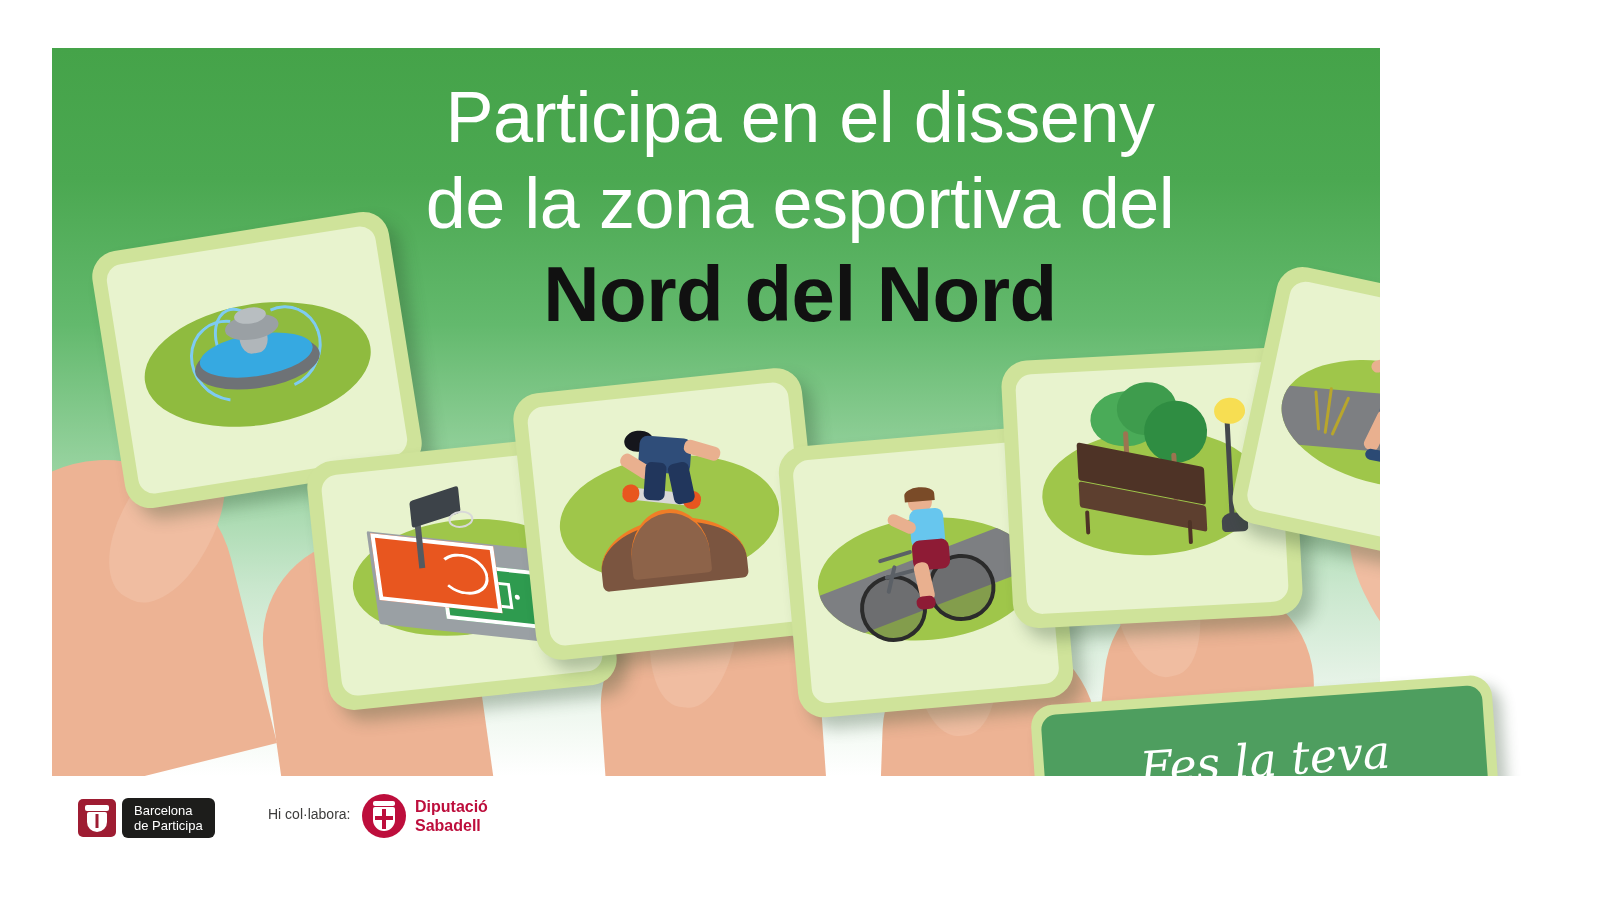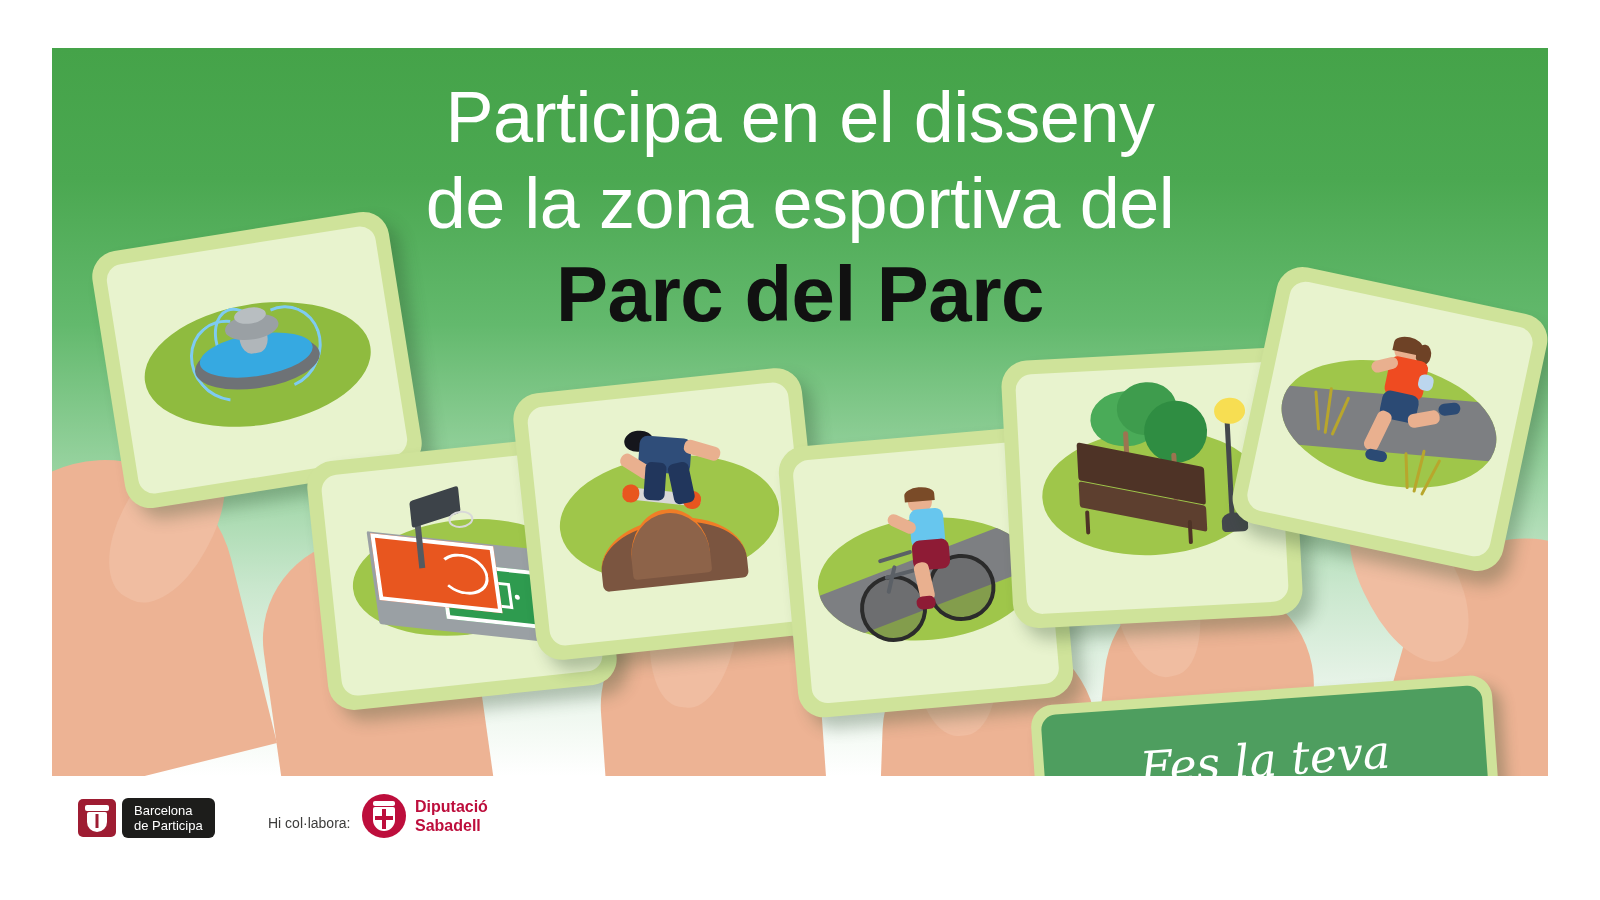--- a/index.html
+++ b/index.html
@@ -5,21 +5,21 @@
 <style>
   html,body{margin:0;padding:0;background:#ffffff;}
   body{
     width:1600px;height:900px;overflow:hidden;position:relative;
     font-family:"Liberation Sans",sans-serif;
   }
 
   
   #banner{position:absolute;left:0;top:0;width:1600px;height:900px;background:#fff;}
   #artwork{
-    position:absolute;left:52px;top:48px;width:1496px;height:728px;
+    position:absolute;left:52px;top:48px;width:1328px;height:728px;
     background:linear-gradient(180deg,#45a349 0%,#4ba851 18%,#63b96d 38%,#98d3a0 58%,
                #c9e7cd 74%,#e4f2e5 86%,#f6fbf6 95%,#ffffff 100%);
     overflow:hidden;
   }
 
   
   #headline{
     position:absolute;left:0;top:0;width:1496px;text-align:center;
     z-index:40;pointer-events:none;
   }
@@ -126,40 +126,40 @@
     font-family:"DejaVu Serif",serif;font-style:italic;color:#ffffff;
     font-size:46px;line-height:56px;text-align:center;font-weight:400;
   }
 
   
   #footer{position:absolute;left:0;top:776px;width:1600px;height:124px;background:#fff;z-index:70;}
   .logo-sabadell{position:absolute;left:78px;top:22px;display:flex;align-items:center;gap:6px;}
   .crest-box{width:38px;height:38px;background:#9e1c32;border-radius:5px;position:relative;}
   .crest-name{background:#1d1d1b;border-radius:6px;color:#fff;padding:5px 12px;
     font-size:13px;line-height:15px;font-weight:400;}
-  .collab-label{position:absolute;left:268px;top:39px;font-size:14px;color:#3c3c3b;}
+  .collab-label{position:absolute;left:268px;top:30px;font-size:14px;color:#3c3c3b;}
   .logo-dib{position:absolute;left:362px;top:18px;display:flex;align-items:center;gap:9px;}
   .dib-circle{width:44px;height:44px;border-radius:50%;background:#bd0e3c;position:relative;}
   .dib-text{color:#bd0e3c;font-weight:700;font-size:16px;line-height:19px;}
 
   
   .crown{position:absolute;left:50%;transform:translateX(-50%);background:#fff;}
   .shield{position:absolute;left:50%;transform:translateX(-50%);background:#fff;}
 </style>
 </head>
 <body>
 
 <div id="banner">
 
   <div id="artwork">
 
     <div id="headline">
       <div class="hl-line l1">Participa en el disseny</div>
       <div class="hl-line">de la zona esportiva del</div>
-      <div class="hl-strong">Parc del Parc</div>
+      <div class="hl-strong">Nord del Nord</div>
     </div>
 
     <div class="hand" style="left:-60px;top:350px;width:300px;height:380px;">
       <div class="palm" style="left:0;top:60px;width:250px;height:320px;border-radius:120px 130px 0 0;transform:rotate(-14deg);"></div>
       <div class="thumb" style="left:130px;top:40px;width:92px;height:170px;transform:rotate(28deg);"></div>
     </div>
 
     <div class="hand" style="left:195px;top:420px;width:300px;height:320px;">
       <div class="palm" style="left:20px;top:70px;width:210px;height:260px;border-radius:110px 120px 0 0;transform:rotate(-8deg);"></div>
       <div class="thumb" style="left:130px;top:30px;width:82px;height:160px;transform:rotate(22deg);"></div>

